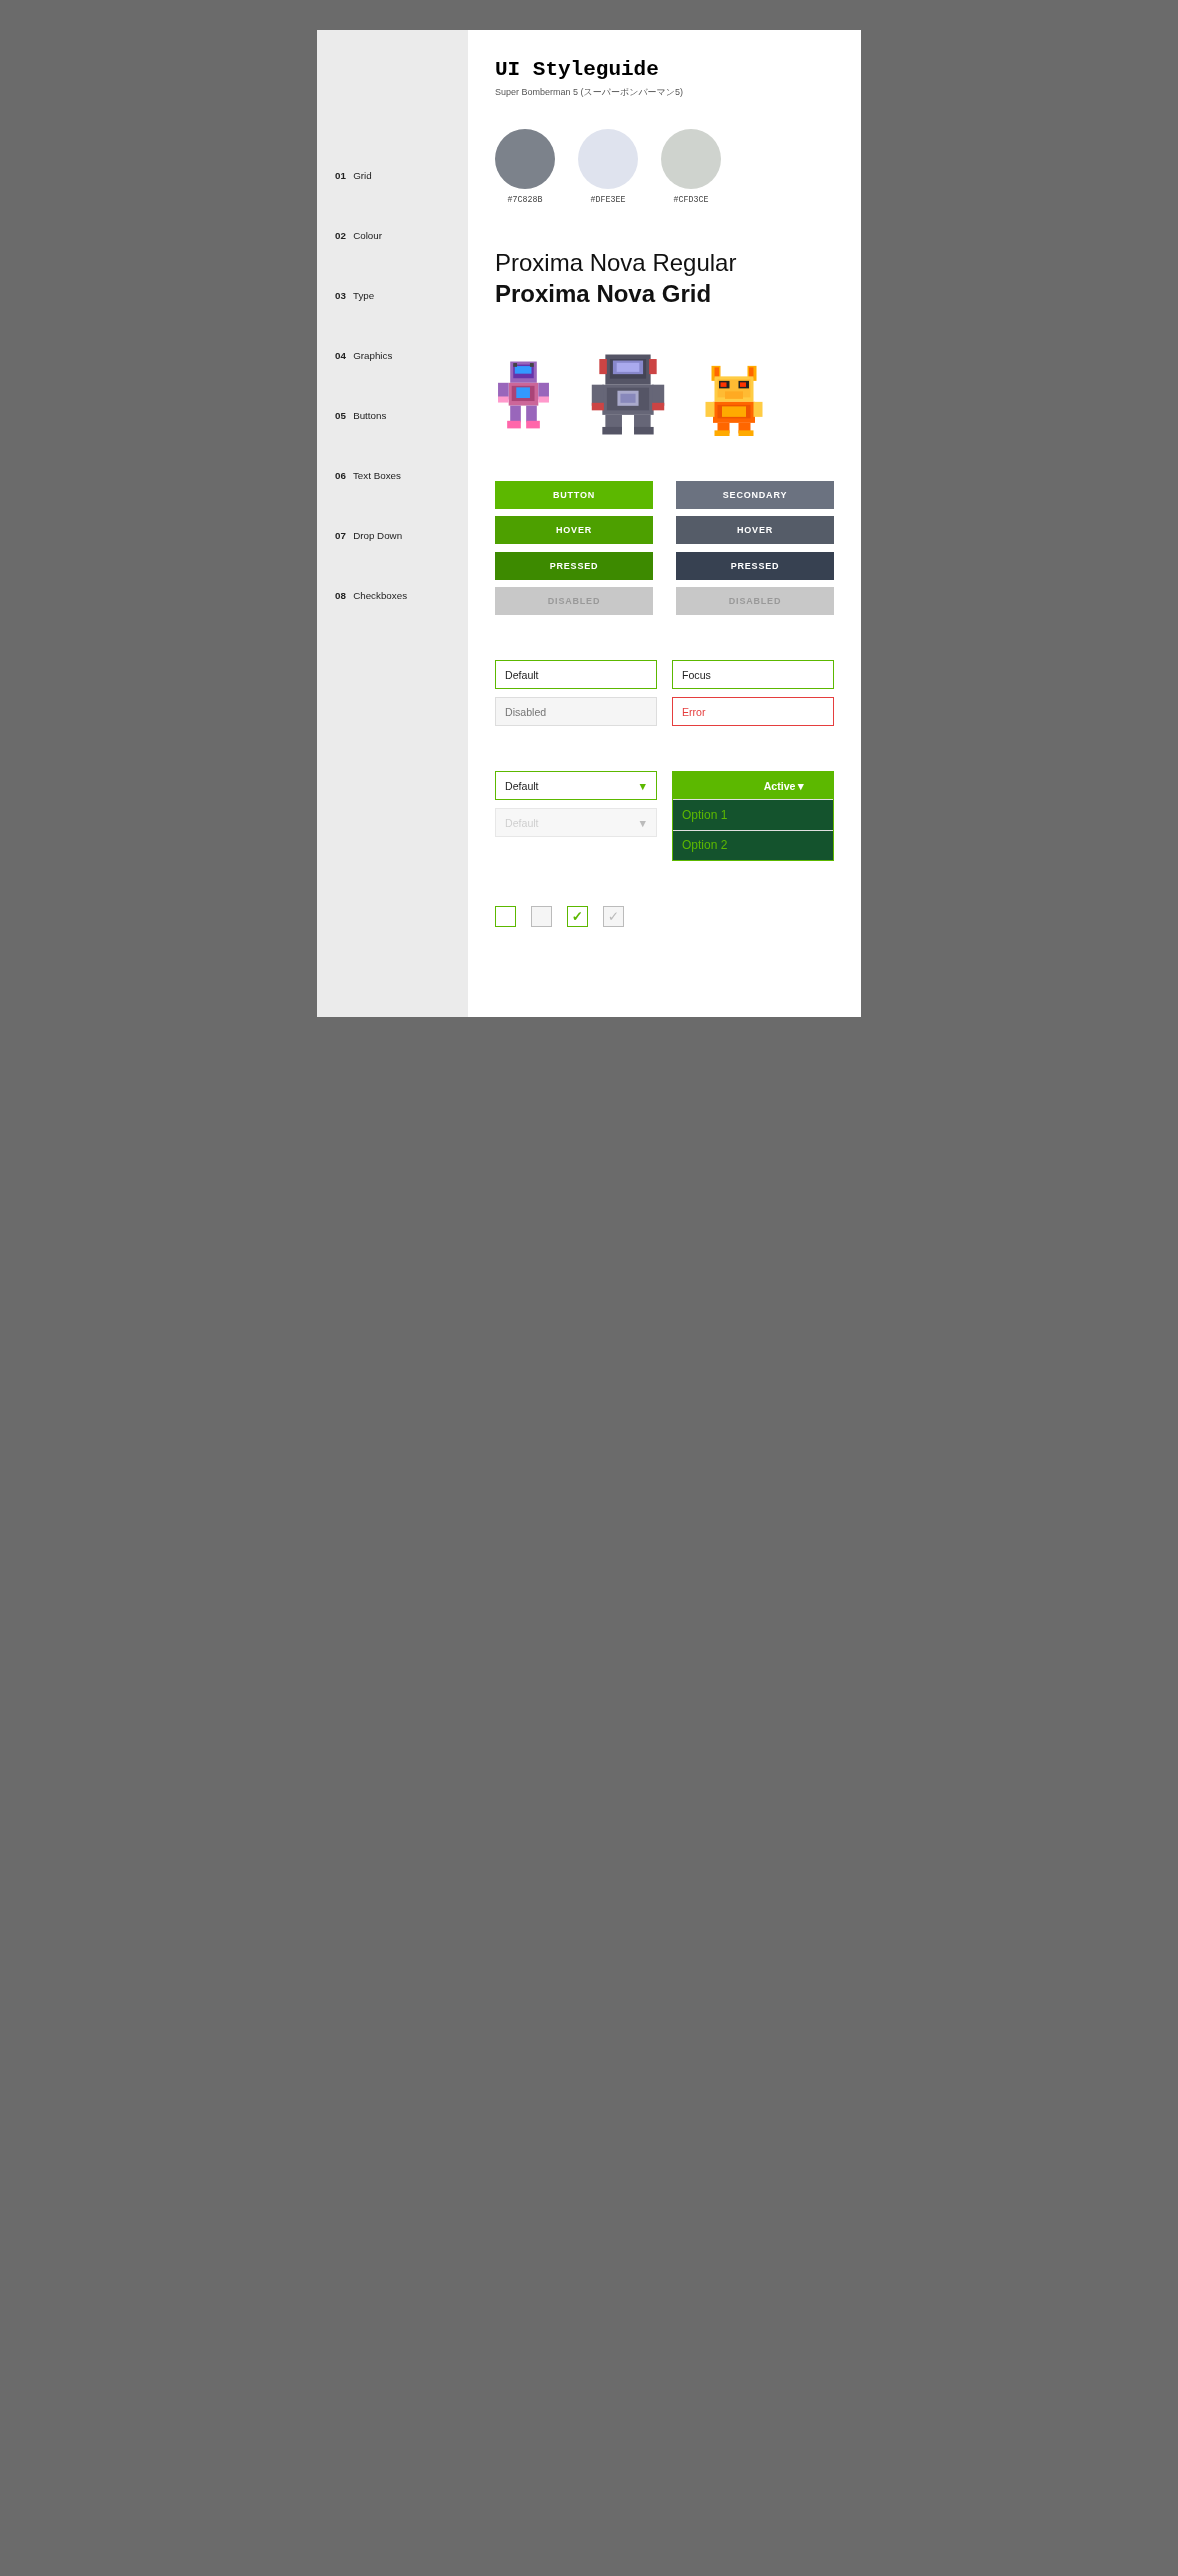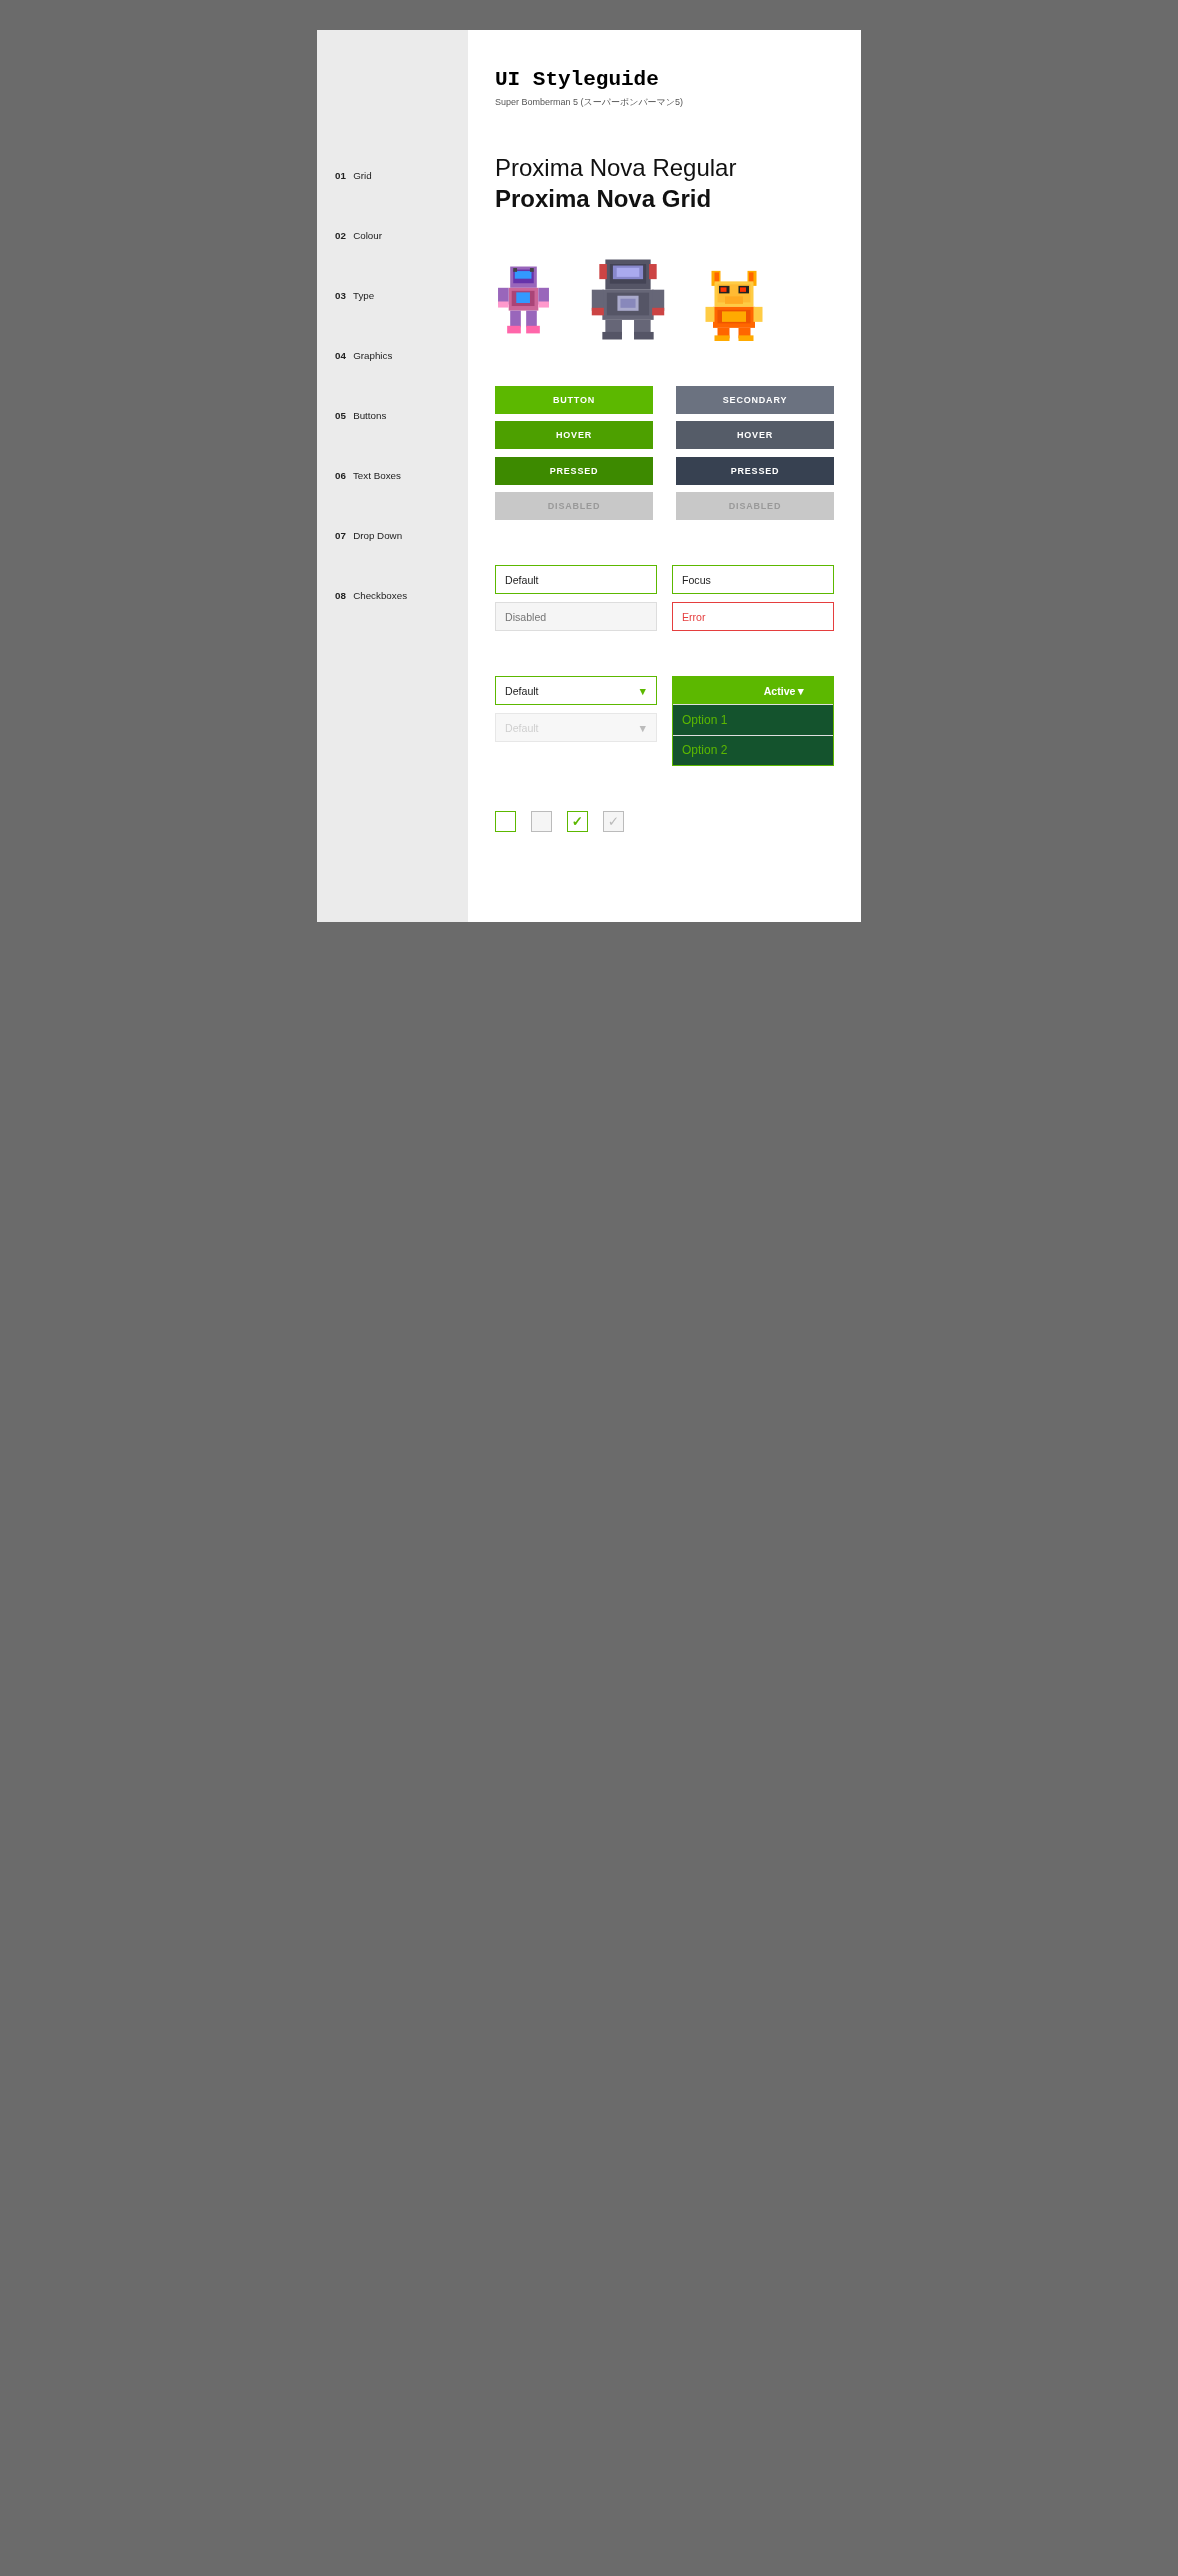--- a/index.html
+++ b/index.html
@@ -35,21 +35,21 @@
       font-size: 9.8px;
       color: #222;
       line-height: 1.4;
     }
     .sidebar-num {
       font-weight: bold;
       margin-right: 4.5px;
     }
     .main-content {
       flex: 1;
-      padding: 38px 27px 45px 27px;
+      padding: 28px 27px 45px 27px;
     }
     .page-title {
       font-size: 21px;
       font-weight: bold;
       font-family: 'Courier New', monospace;
       margin-bottom: 4.5px;
     }
     .page-subtitle {
       font-size: 9px;
       color: #555;
@@ -357,20 +357,34 @@
 
   <div class="main-content">
 
     <div style="margin-bottom: 30px;">
       <h1 class="page-title">UI Styleguide</h1>
       <p class="page-subtitle">Super Bomberman 5 (スーパーボンバーマン5)</p>
     </div>
 
 
     <div class="section">
+      <div class="color-row">
+        <div class="color-swatch-wrap">
+          <div class="color-circle" style="background:#7C828B;"></div>
+          <span class="color-label">#7C828B</span>
+        </div>
+        <div class="color-swatch-wrap">
+          <div class="color-circle" style="background:#DFE3EE;"></div>
+          <span class="color-label">#DFE3EE</span>
+        </div>
+        <div class="color-swatch-wrap">
+          <div class="color-circle" style="background:#CFD3CE;"></div>
+          <span class="color-label">#CFD3CE</span>
+        </div>
+      </div>
     </div>
 
     <div class="section">
       <div class="type-regular">Proxima Nova Regular</div>
       <div class="type-bold">Proxima Nova Grid</div>
     </div>
 
     <div class="section">
       <div class="sprite-container">
 

